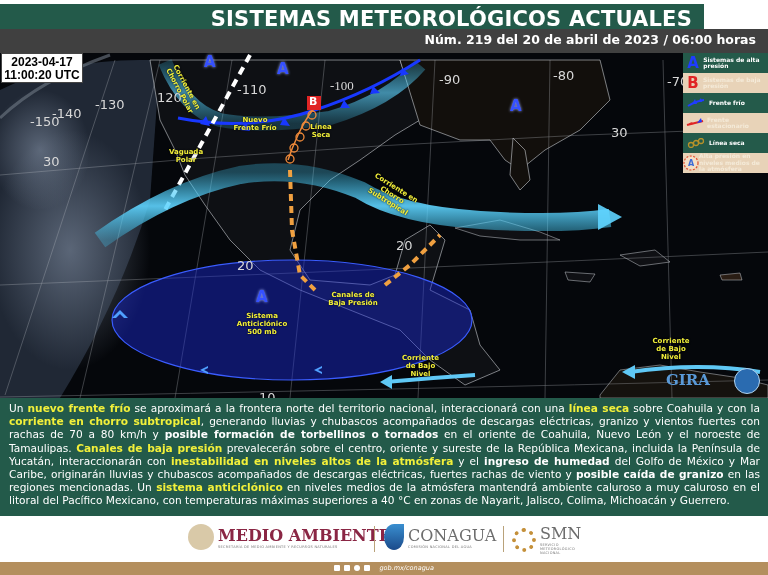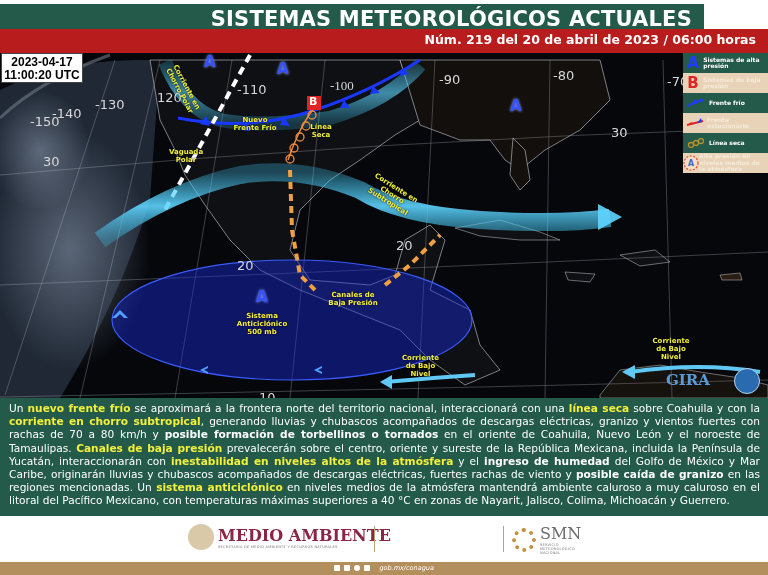--- a/index.html
+++ b/index.html
@@ -1,20 +1,20 @@
 <!DOCTYPE html>
 <html><head>
 <meta charset="utf-8">
 <style>
   * { box-sizing: border-box; margin: 0; padding: 0; }
   html, body { width: 768px; height: 575px; overflow: hidden; background: #fff; }
   body { font-family: "DejaVu Sans", sans-serif; position: relative; }
 
   .header-top { position: absolute; left: 0; top: 4px; width: 704px; height: 29px; background: #235a4a; padding-left: 44px; }
-  .header-sub { position: absolute; left: 0; top: 29px; width: 768px; height: 24px; background: #b91c1c; }
+  .header-sub { position: absolute; left: 0; top: 29px; width: 768px; height: 24px; background: #404040; }
   .title { position: absolute; right: 12px; top: 3px; color: #fff; font-weight: bold; font-size: 21px; letter-spacing: 0.2px; font-family: "DejaVu Sans", sans-serif; }
   .subtitle { position: absolute; right: 12px; top: 32px; color: #fff; font-weight: bold; font-size: 12.5px; font-family: "DejaVu Sans", sans-serif; }
 
   .map { position: absolute; left: 0; top: 53px; width: 768px; height: 345px; background: #05070b; overflow: hidden; }
   .map svg { position: absolute; left: 0; top: 0; }
 
   .timestamp { position: absolute; left: 1px; top: 53px; width: 82px; height: 30px; background: #fff; border: 1px solid #444; color: #000; font-family: "Liberation Sans", sans-serif; font-weight: bold; font-size: 12px; line-height: 13px; text-align: center; padding-top: 2px; }
 
   .legend { position: absolute; left: 683px; top: 53px; width: 85px; height: 120px; }
   .legend-row { height: 20px; display: flex; align-items: center; }
@@ -242,20 +242,27 @@
 
 <div class="logos">
   <div class="logo-group" style="left:188px;">
     <span style="display:inline-block;width:26px;height:26px;border-radius:50%;background:#d9c9a8;margin-right:4px;"></span>
     <div>
       <div class="logo-text-ma">MEDIO AMBIENTE</div>
       <div class="logo-sub">SECRETARÍA DE MEDIO AMBIENTE Y RECURSOS NATURALES</div>
     </div>
   </div>
   <div class="sep" style="left:374px;"></div>
+  <div class="logo-group" style="left:384px;">
+    <span style="display:inline-block;width:20px;height:26px;border-radius:50% 0 50% 50%;background:linear-gradient(#3a8fd0,#1a4a8a);margin-right:4px;"></span>
+    <div>
+      <div class="logo-text-con">CONAGUA</div>
+      <div class="logo-sub">COMISIÓN NACIONAL DEL AGUA</div>
+    </div>
+  </div>
   <div class="sep" style="left:503px;"></div>
   <div class="logo-group" style="left:512px;">
     <span style="display:inline-block;width:24px;height:24px;border-radius:50%;border:4px dotted #c4903a;margin-right:4px;"></span>
     <div>
       <div class="logo-text-smn">SMN</div>
       <div class="logo-sub" style="width:40px;">SERVICIO METEOROLÓGICO NACIONAL</div>
     </div>
   </div>
 </div>
 

